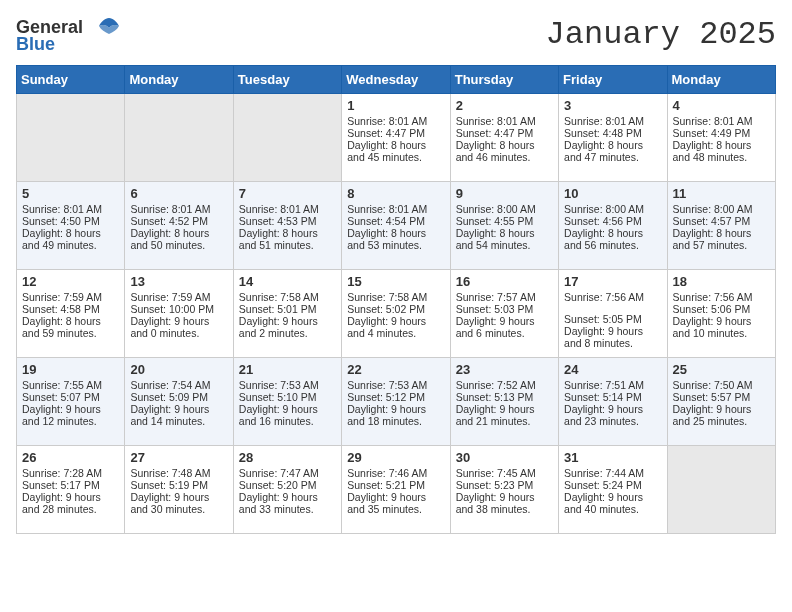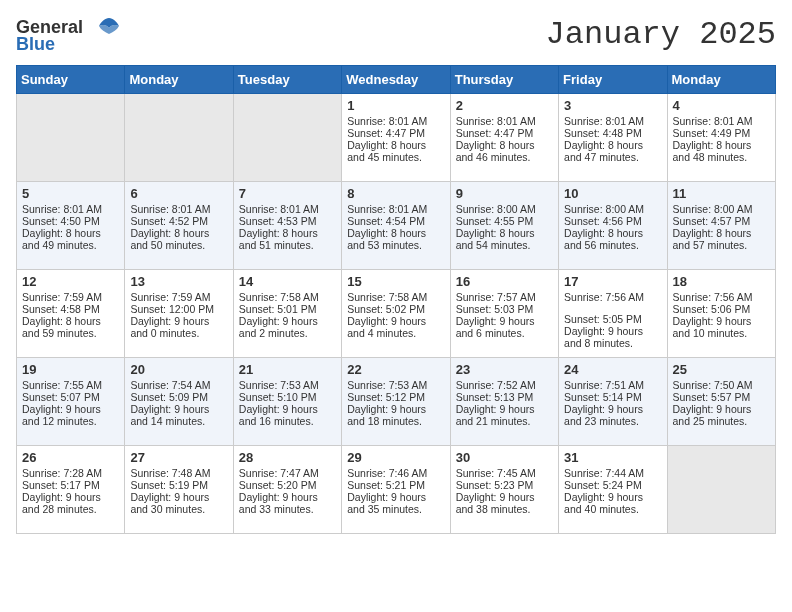--- a/index.html
+++ b/index.html
@@ -186,21 +186,21 @@
       <tr>
         <td>
           <span class="day-number">12</span>
           <span style="display: block;">Sunrise: 7:59 AM</span>
           <span style="display: block;">Sunset: 4:58 PM</span>
           <span style="display: block;">Daylight: 8 hours and 59 minutes.</span>
         </td>
         <td>
           <span class="day-number">13</span>
           <span style="display: block;">Sunrise: 7:59 AM</span>
-          <span style="display: block;">Sunset: 12:00 PM</span>
+          <span style="display: block;">Sunset: 10:00 PM</span>
           <span style="display: block;">Daylight: 9 hours and 0 minutes.</span>
         </td>
         <td>
           <span class="day-number">14</span>
           <span style="display: block;">Sunrise: 7:58 AM</span>
           <span style="display: block;">Sunset: 5:01 PM</span>
           <span style="display: block;">Daylight: 9 hours and 2 minutes.</span>
         </td>
         <td>
           <span class="day-number">15</span>

